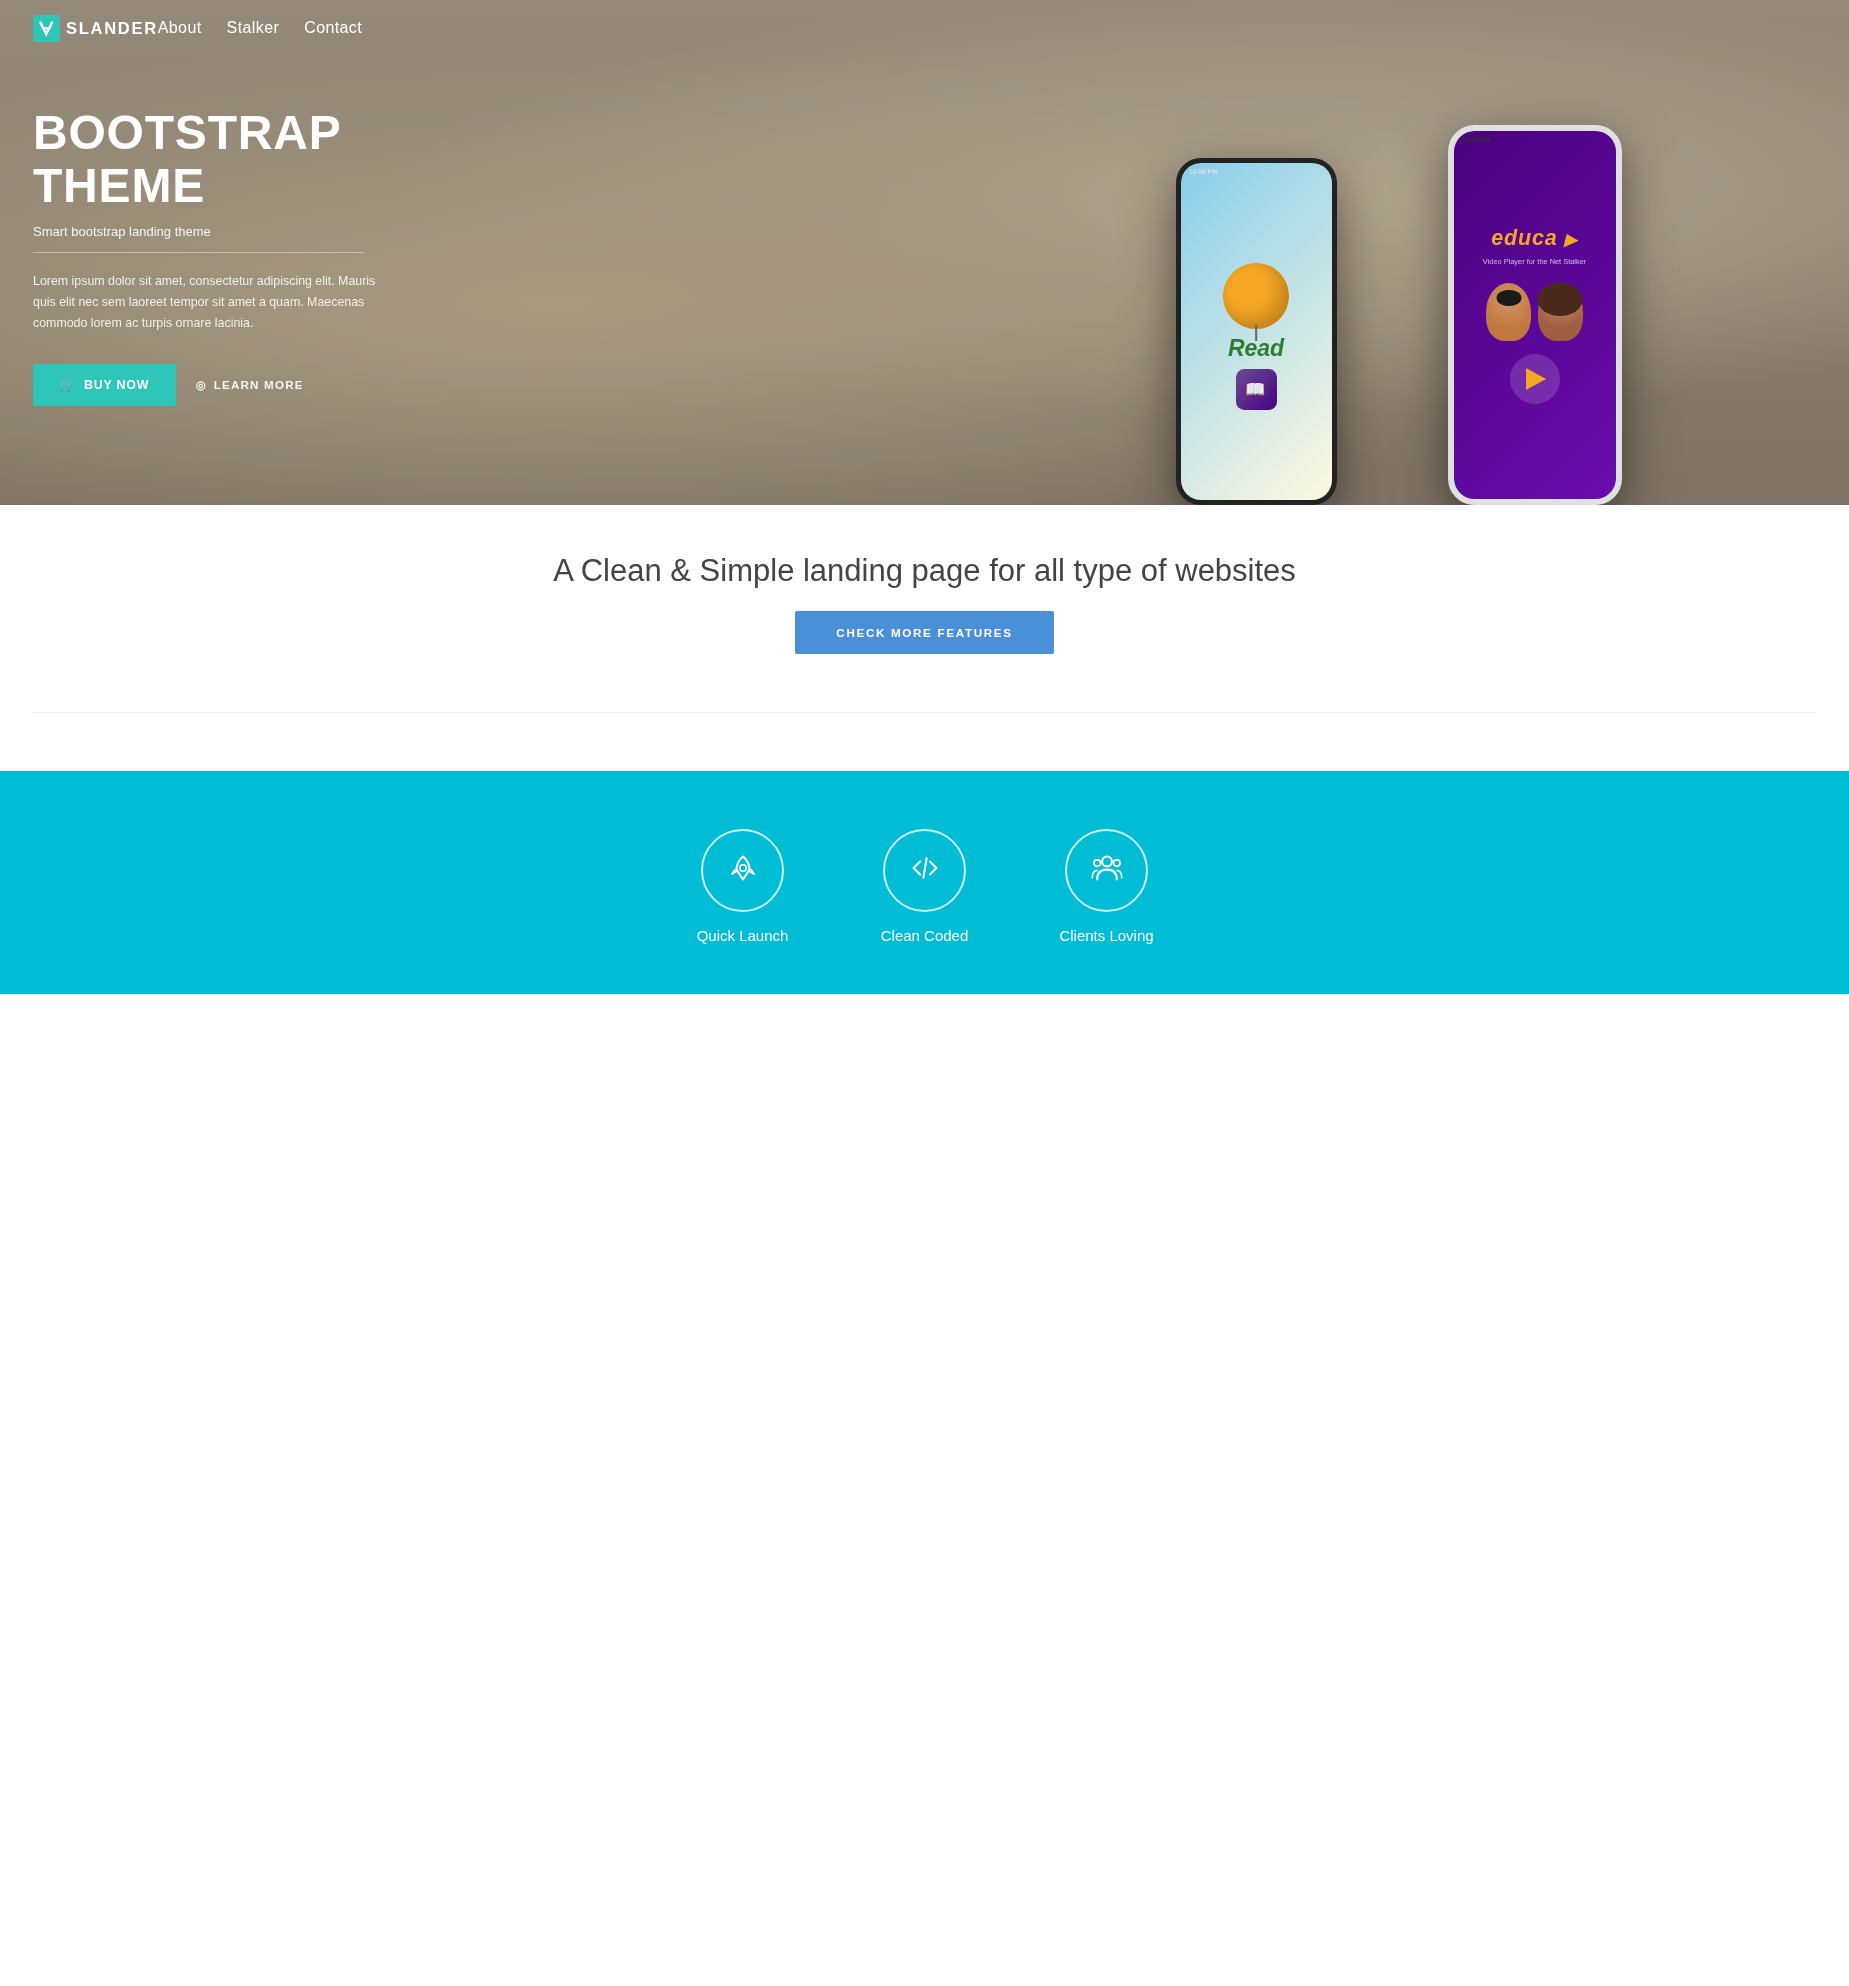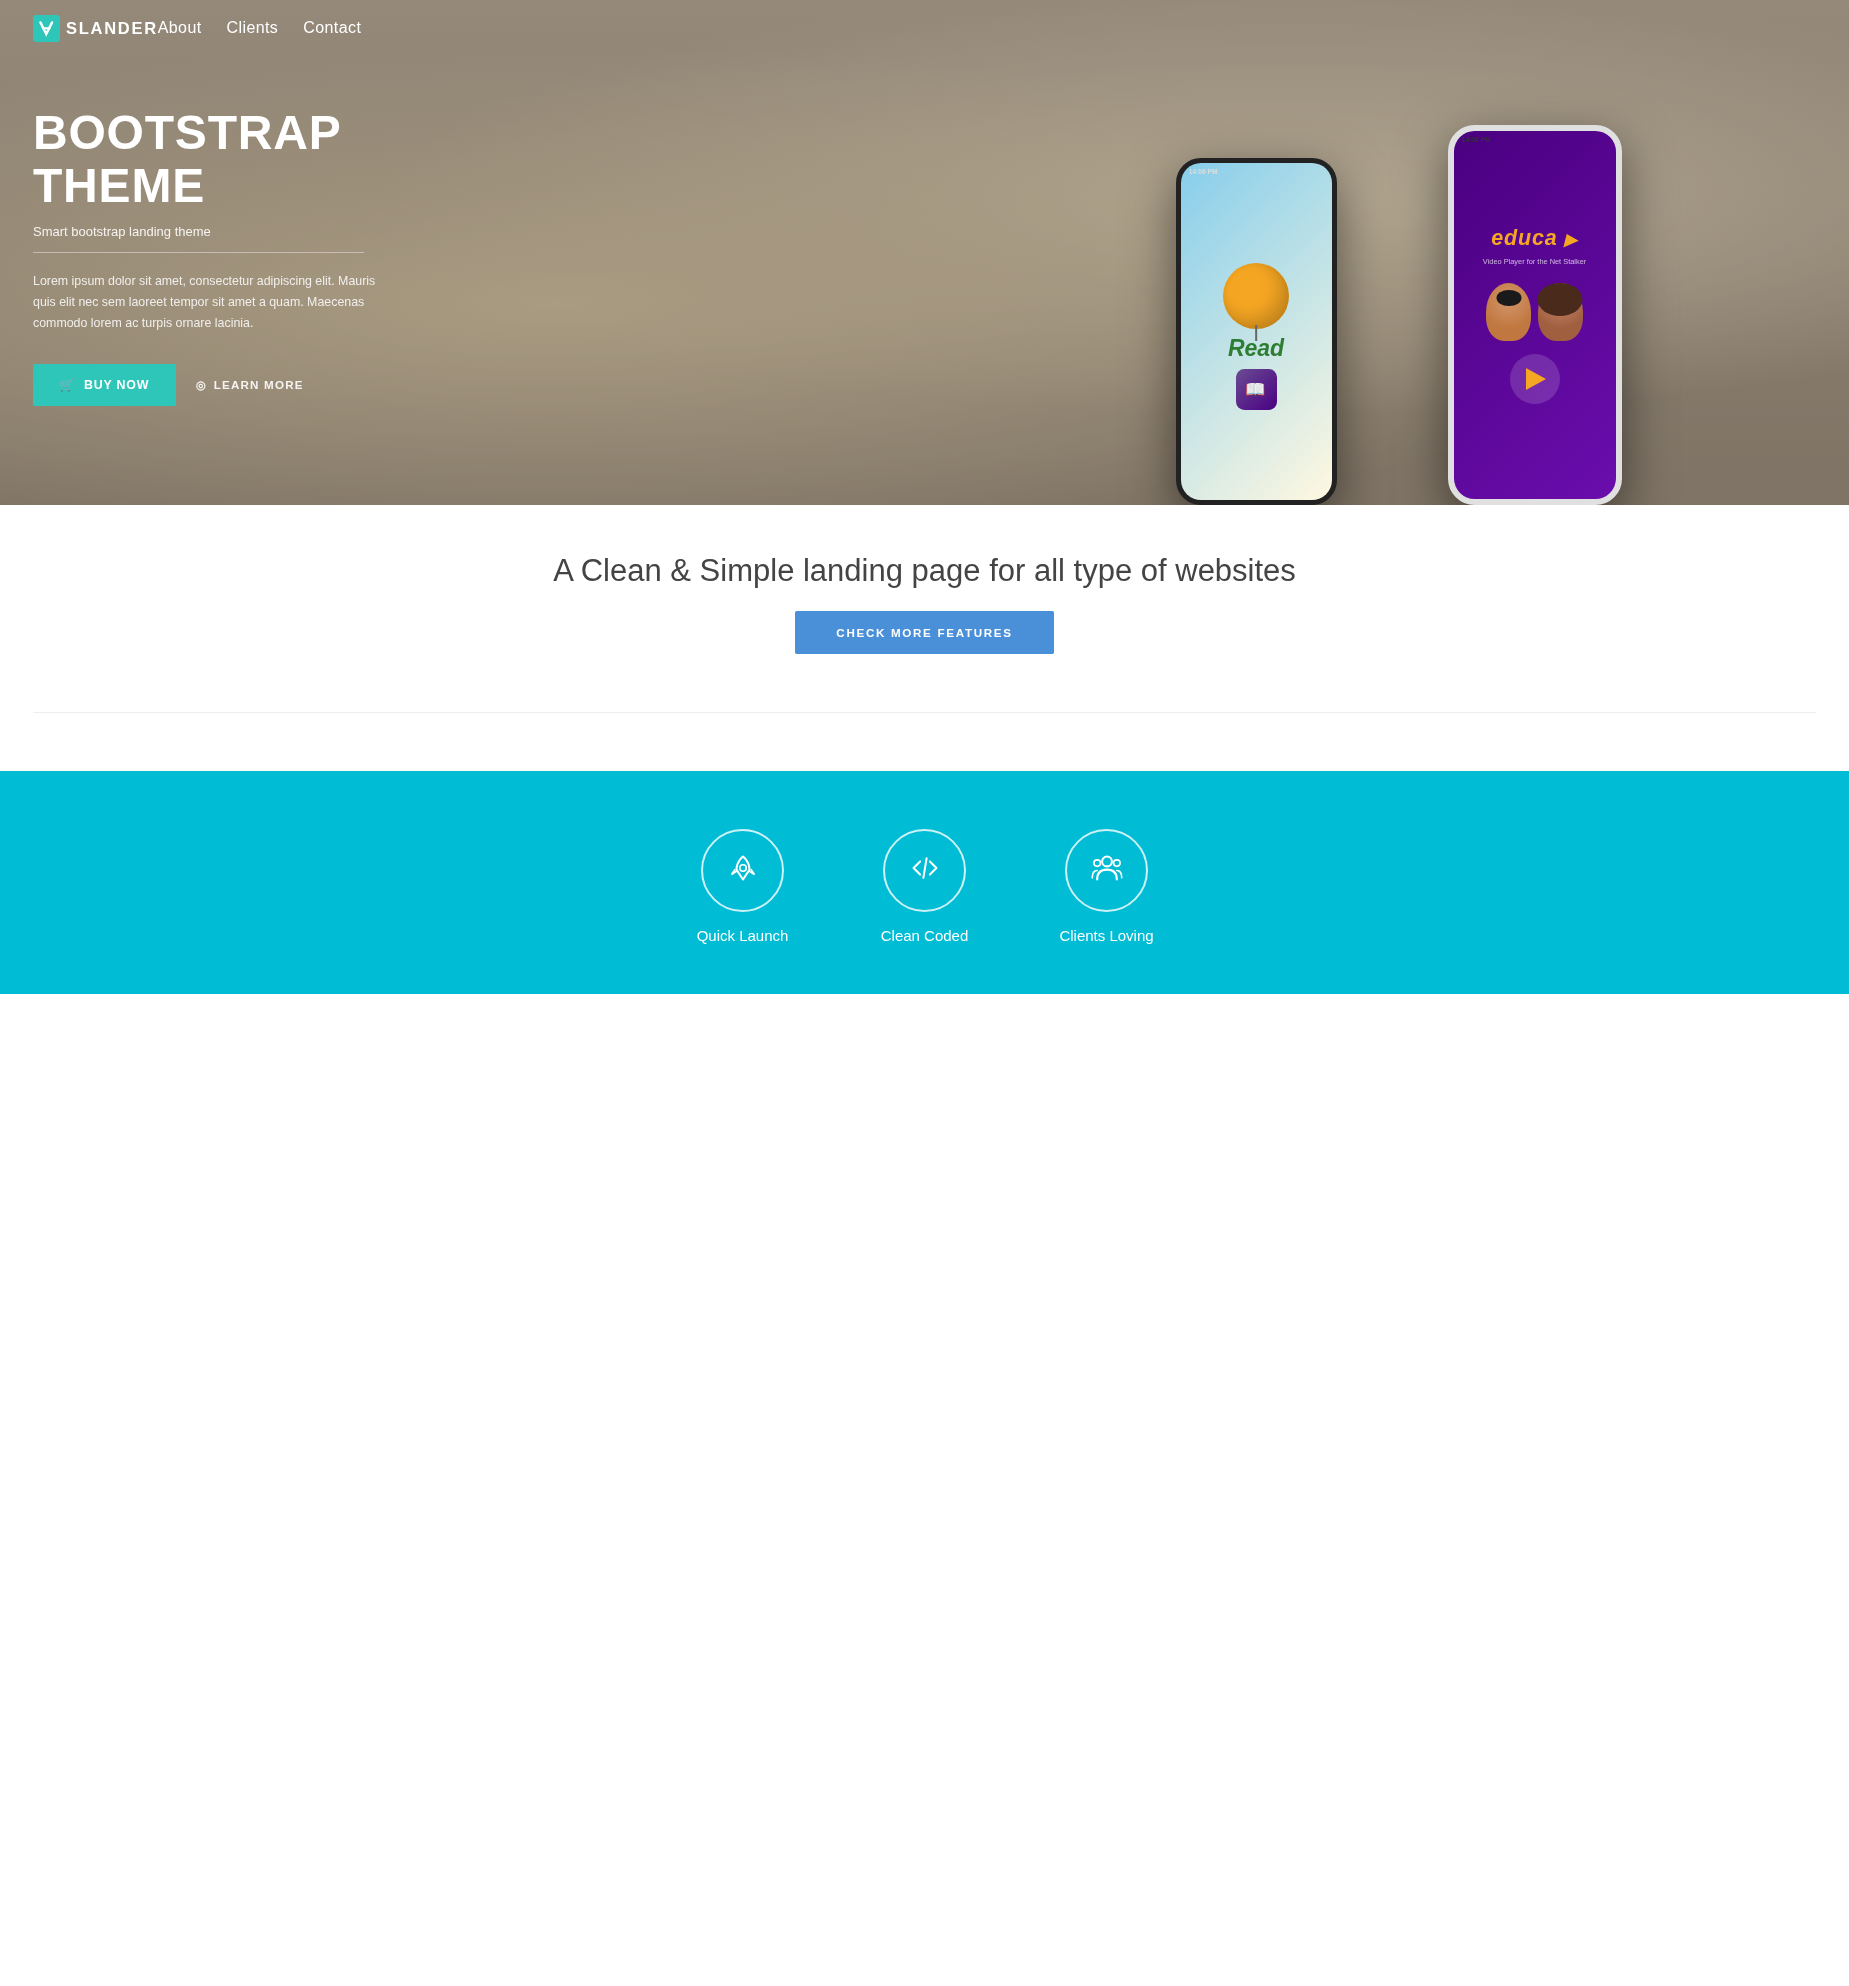--- a/index.html
+++ b/index.html
@@ -306,21 +306,21 @@
         <path d="M6 10 L14 10" stroke="white" stroke-width="2.5" stroke-linecap="round"></path>
       </svg>
     </div>
     <span>SLANDER</span>
   </div>
   <ul class="navbar-nav">
     <li>
       <a href="#">About</a>
     </li>
     <li>
-      <a href="#">Clients</a>
+      <a href="#">Stalker</a>
     </li>
     <li>
       <a href="#">Contact</a>
     </li>
   </ul>
 </nav>
 
 <section class="hero">
   <div class="hero-street"></div>
 

